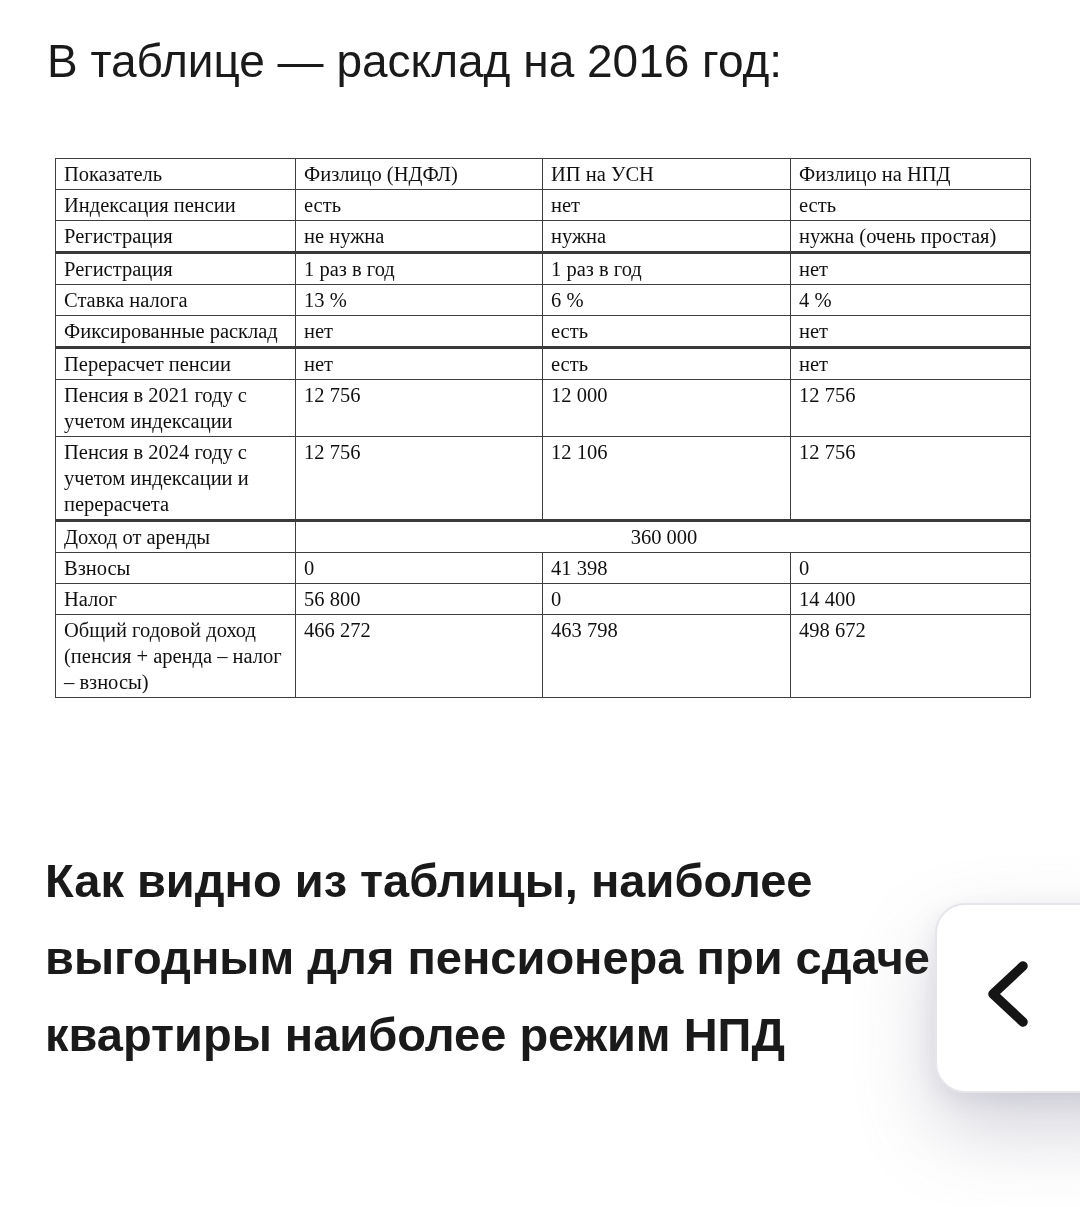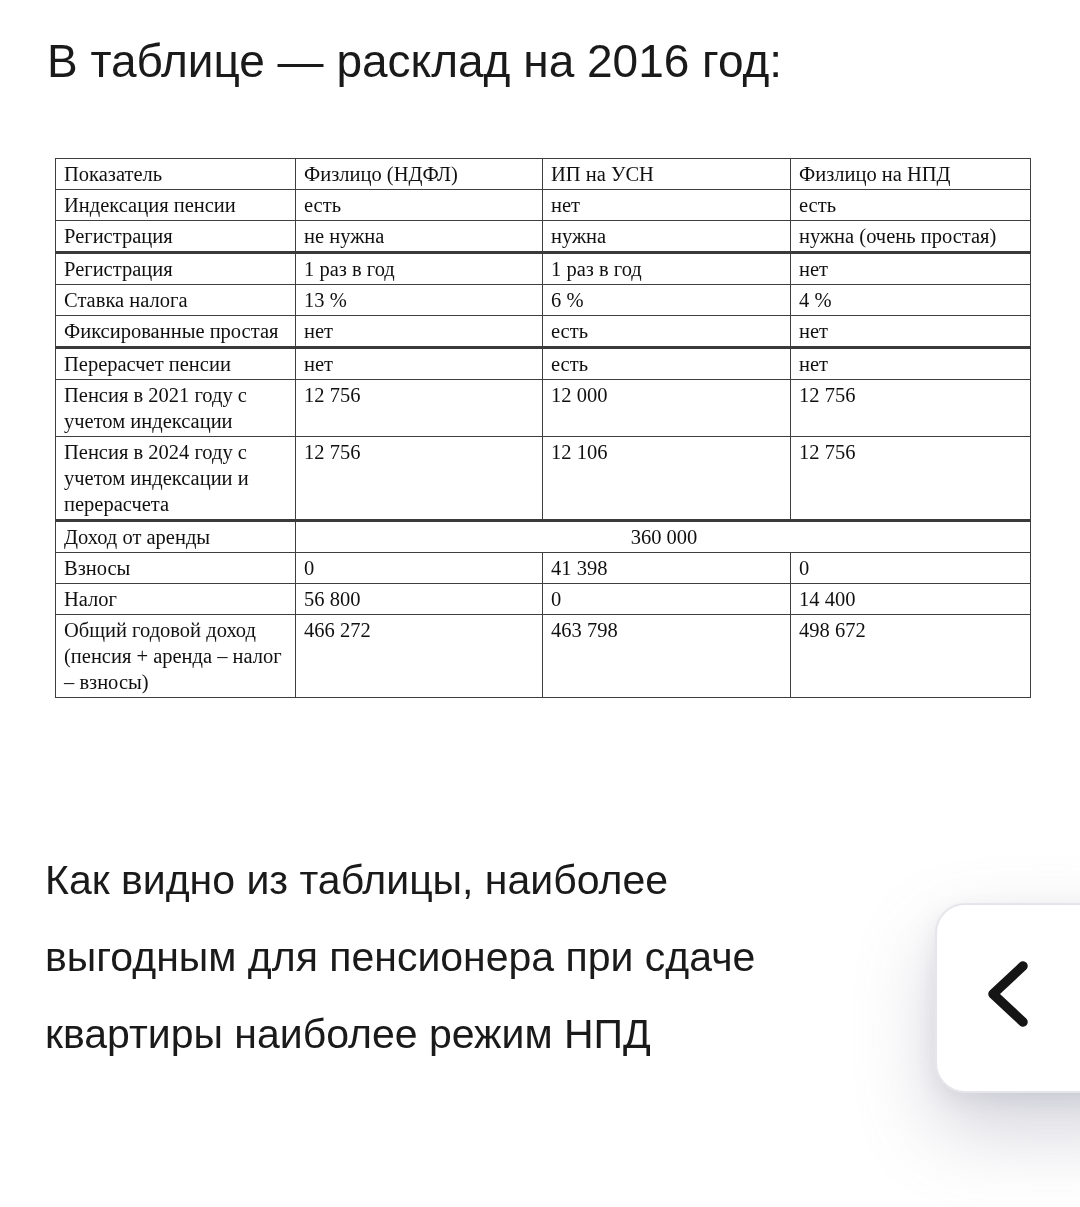--- a/index.html
+++ b/index.html
@@ -40,22 +40,22 @@
     vertical-align: top;
     text-align: left;
     font-weight: 400;
     word-wrap: break-word;
   }
   table.cmp tr.thick td { border-top: 3px solid #3a3a3a; }
   table.cmp td.merged { text-align: center; }
   .body-paragraph {
     position: absolute;
     left: 45px; top: 842px;
-    font-size: 41px;
-    font-weight: 400;
+    font-size: 47px;
+    font-weight: 700;
     color: #1a1a1a;
   }
   .body-paragraph .line {
     line-height: 77px;
     white-space: nowrap;
   }
   .back-card {
     position: absolute;
     left: 935px; top: 903px;
     width: 230px; height: 186px;
@@ -108,21 +108,21 @@
       <td>1 раз в год</td>
       <td>нет</td>
     </tr>
     <tr>
       <td>Ставка налога</td>
       <td>13 %</td>
       <td>6 %</td>
       <td>4 %</td>
     </tr>
     <tr>
-      <td>Фиксированные простая</td>
+      <td>Фиксированные расклад</td>
       <td>нет</td>
       <td>есть</td>
       <td>нет</td>
     </tr>
     <tr class="thick">
       <td>Перерасчет пенсии</td>
       <td>нет</td>
       <td>есть</td>
       <td>нет</td>
     </tr>

